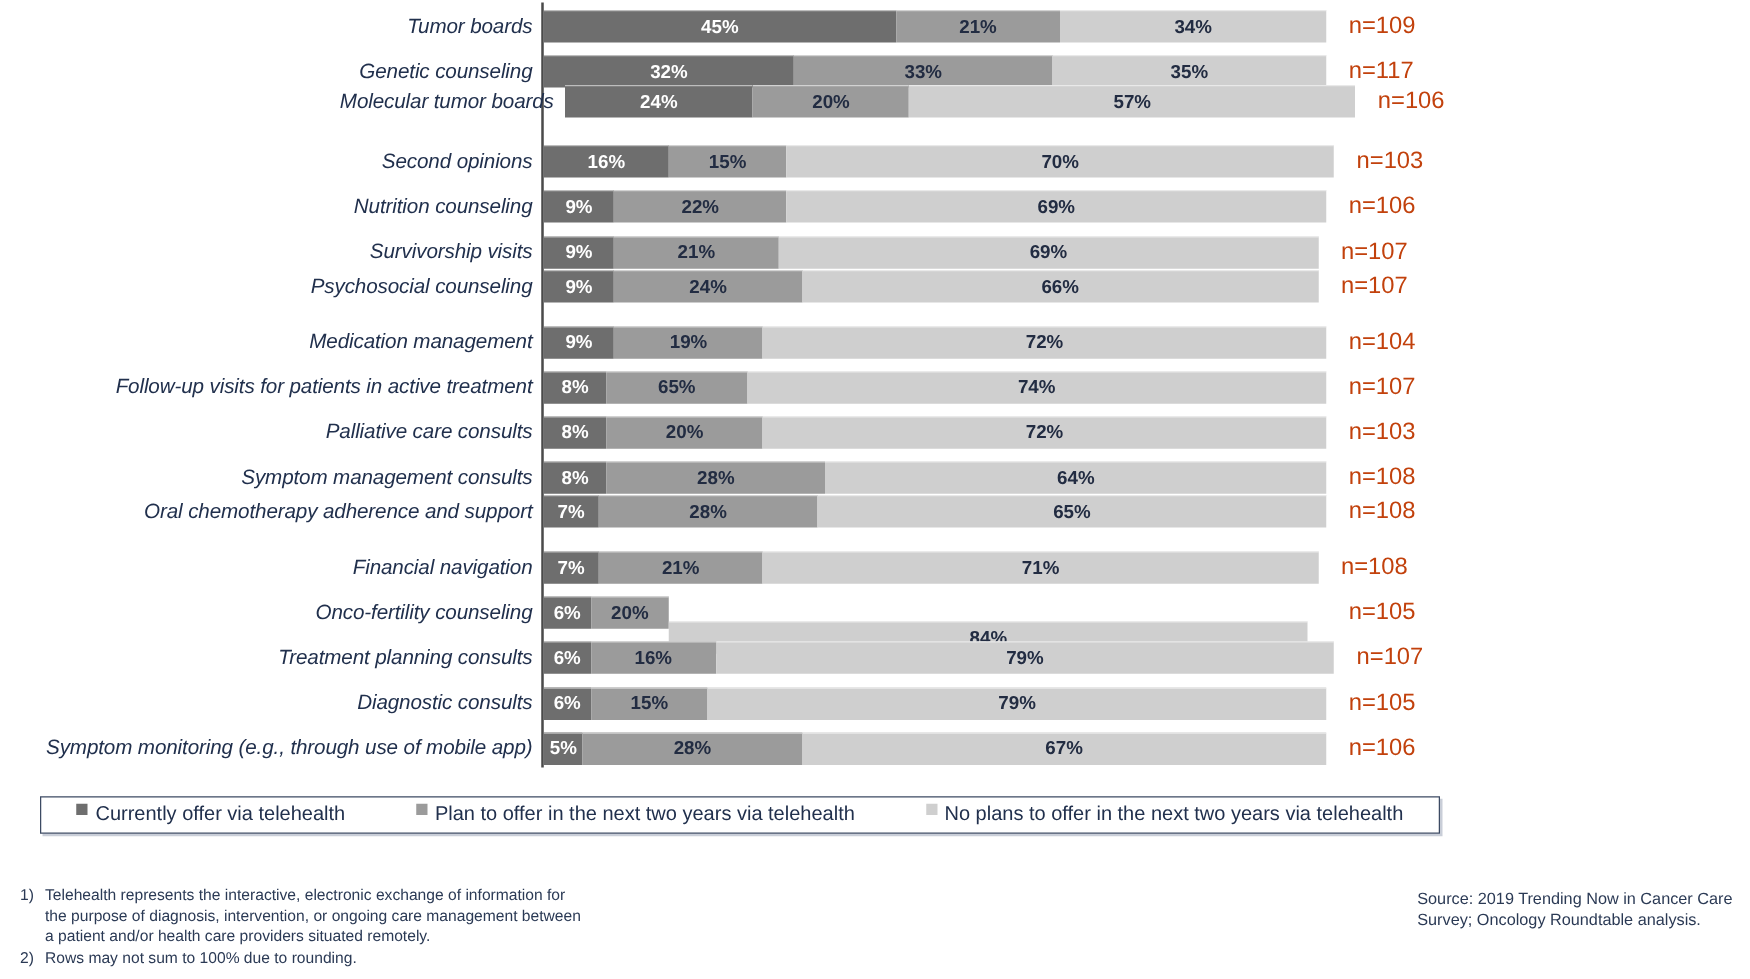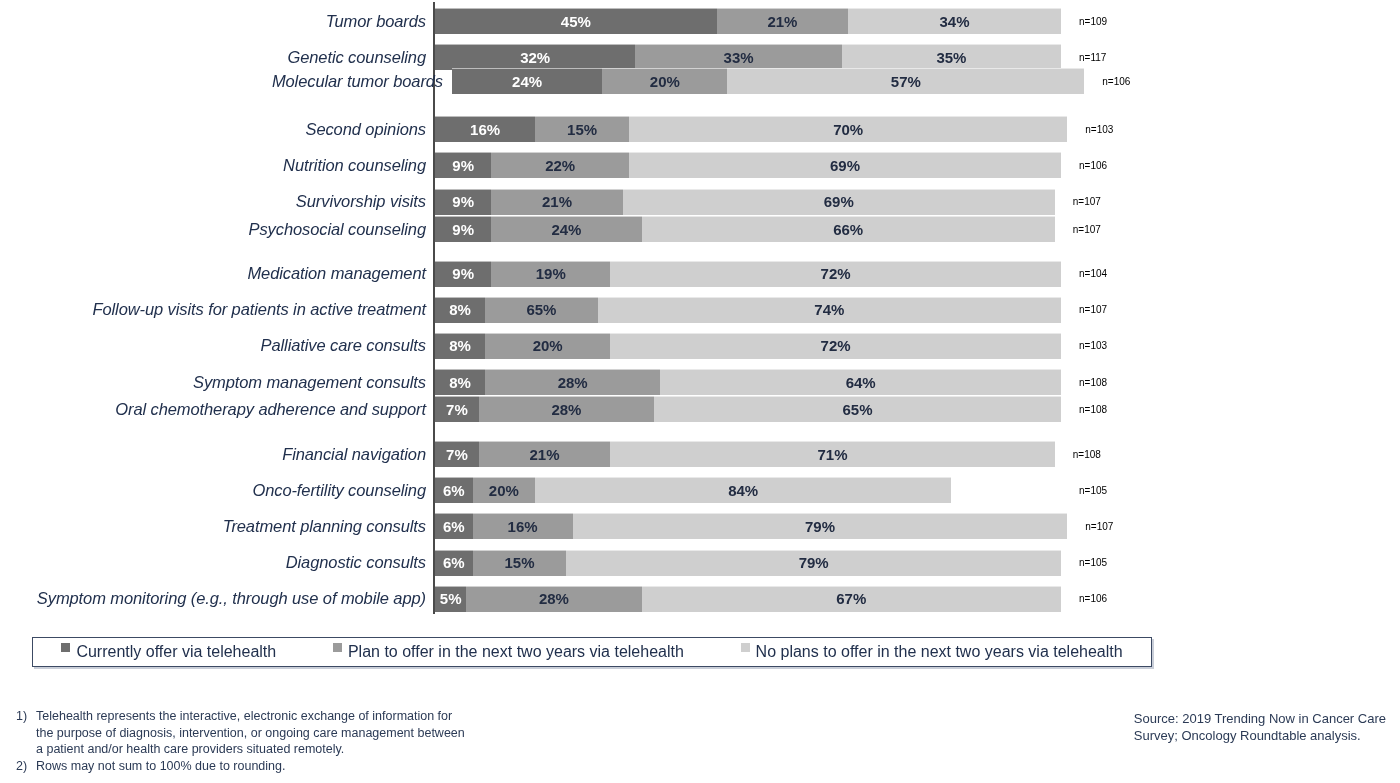--- a/index.html
+++ b/index.html
@@ -28,21 +28,21 @@
     height:26px;display:flex;align-items:center;justify-content:center;
     font-size:15px;font-weight:bold;box-sizing:border-box;
     overflow:hidden;
   }
   .seg.s0{background:#6e6e6e;color:#ffffff;}
   .seg.s1{background:#9b9b9b;color:#222c42;}
   .seg.s2{background:#cfcfcf;color:#222c42;}
   .seg-shadow{box-shadow:0 1px 0 0 rgba(255,255,255,0.55) inset;}
   .nlabel{
     position:absolute;top:0;height:26px;display:flex;align-items:center;
-    font-size:10px;color:#000000;white-space:nowrap;
+    font-size:19px;color:#c2410c;white-space:nowrap;
   }
 
   
   .legend{
     position:absolute;left:32px;top:637px;width:1120px;height:30px;
     border:1.5px solid #3c4a63;background:#ffffff;box-sizing:border-box;
     display:flex;align-items:center;justify-content:space-around;
     box-shadow:2px 2px 0 0 #c9ced8;
   }
   .legend-item{display:flex;align-items:flex-start;gap:6px;white-space:nowrap;}
@@ -187,21 +187,21 @@
             <div class="seg s1 seg-shadow" style="width: 131.46px;">21%</div>
             <div class="seg s2 seg-shadow" style="width: 444.46px;">71%</div>
           </div>
           <div class="nlabel" style="left: 1072.74px;">n=108</div>
         </div>
         <div class="row" style="top: 477.3px;">
           <div class="row-label">Onco-fertility counseling</div>
           <div class="bars">
             <div class="seg s0 seg-shadow" style="width: 37.56px;">6%</div>
             <div class="seg s1 seg-shadow" style="width: 62.6px;">20%</div>
-            <div class="seg s2 seg-shadow" style="width: 416px;">84%</div>
+            <div class="seg s2 seg-shadow" style="width: 511px; margin-top: 20px;">84%</div>
           </div>
           <div class="nlabel" style="left: 1079px;">n=105</div>
         </div>
         <div class="row" style="top: 513.4px;">
           <div class="row-label">Treatment planning consults</div>
           <div class="bars">
             <div class="seg s0 seg-shadow" style="width: 37.56px;">6%</div>
             <div class="seg s1 seg-shadow" style="width: 100.16px;">16%</div>
             <div class="seg s2 seg-shadow" style="width: 494.54px;">79%</div>
           </div>

